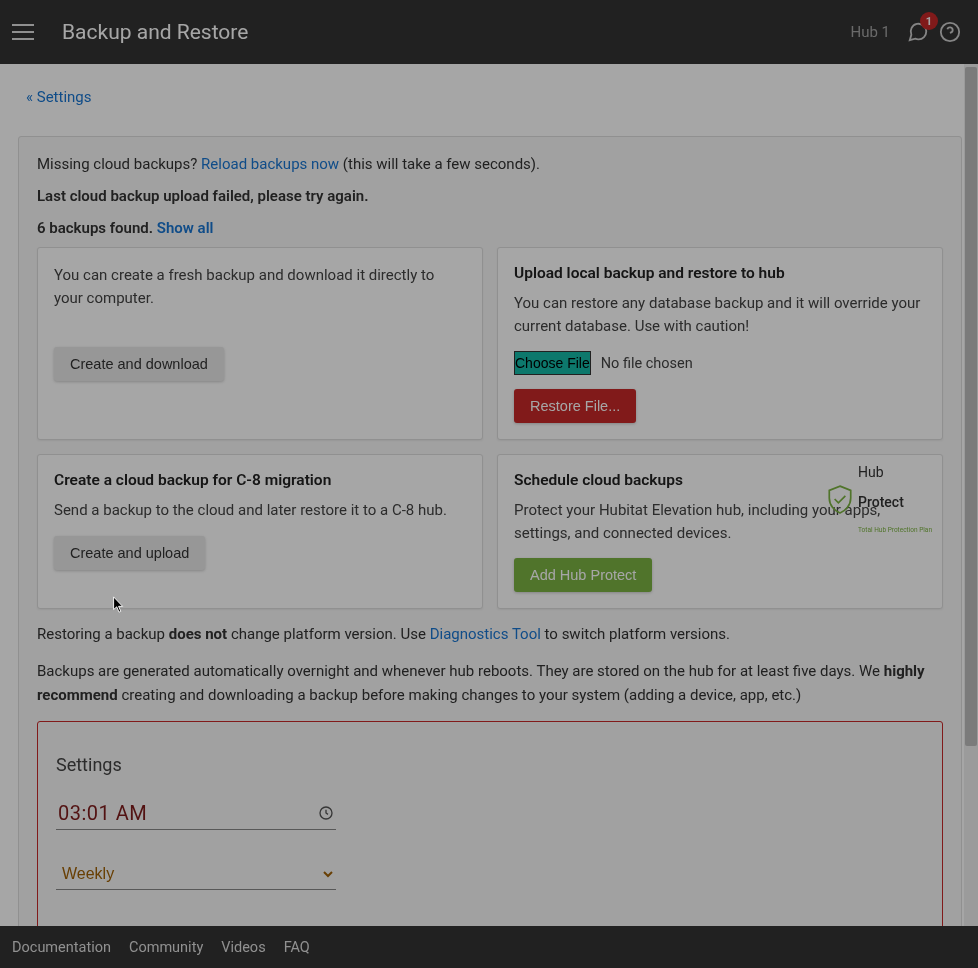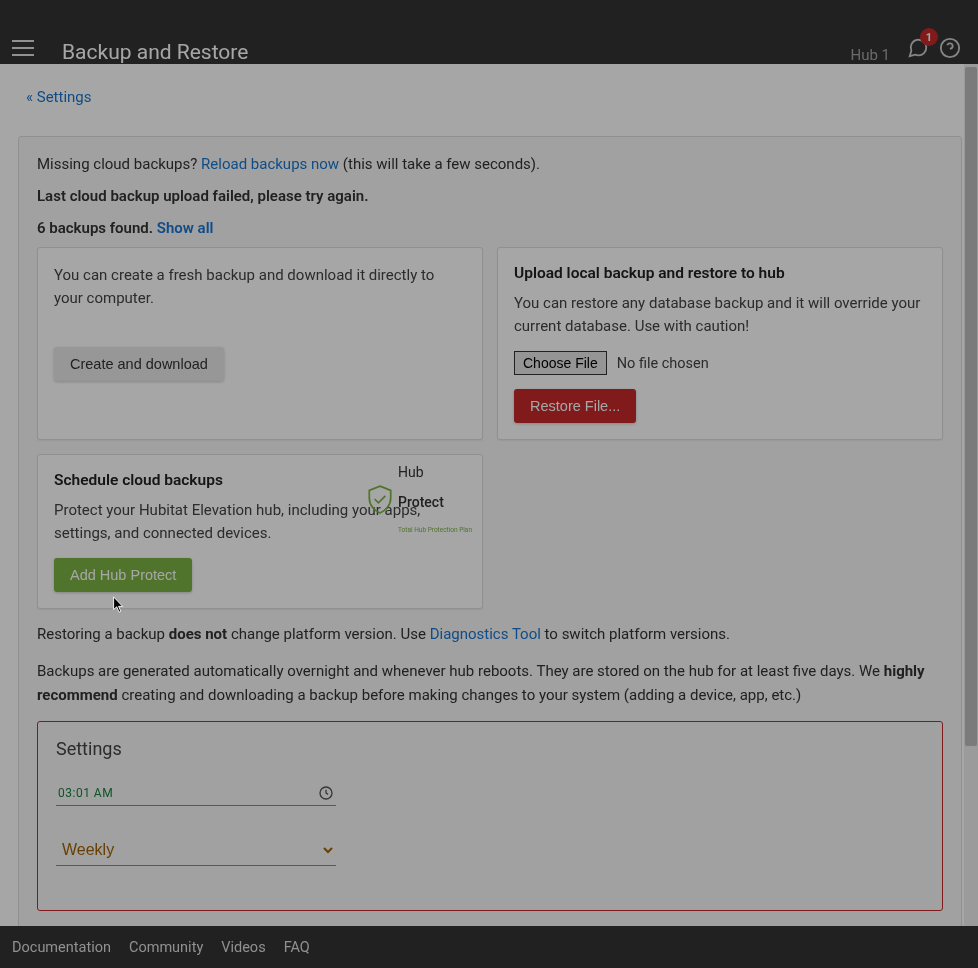--- a/index.html
+++ b/index.html
@@ -9,21 +9,21 @@
     width: 978px;
     height: 968px;
     overflow: hidden;
     position: relative;
   }
   .header {
     height: 64px;
     background: #333333;
     color: #fff;
     display: flex;
-    align-items: flex-end;
+    align-items: center;
     padding: 0 12px;
   }
   .hamburger {
     width: 32px; height: 32px;
     display: flex; flex-direction: column;
     justify-content: center; gap: 5px;
     cursor: pointer;
     margin-right: 18px;
   }
   .hamburger span { display: block; height: 2px; background: #ddd; width: 22px; }
@@ -70,47 +70,47 @@
   .btn {
     display: inline-block; padding: 9px 16px; border-radius: 3px;
     font-size: 14.5px; cursor: pointer; border: none;
     box-shadow: 0 1px 3px rgba(0,0,0,0.2);
   }
   .btn-grey { background: #e8e8e8; color: #333; }
   .btn-red { background: #c62828; color: #fff; }
   .btn-green { background: #7cb342; color: #fff; }
   .file-row { display: flex; align-items: center; gap: 10px; margin-bottom: 14px; }
   .file-btn {
-    border: 1.5px solid #333; background: #e5e5e5; color: #000;
-    padding: 3px 8px; font-size: 14px; cursor: pointer;
+    border: 1.5px solid #333; background: #14b8a6; color: #000;
+    padding: 3px 0; font-size: 14px; cursor: pointer;
   }
   .file-label { font-size: 14.5px; color: #444; }
   .hubprotect {
     position: absolute; top: 10px; right: 10px;
     display: flex; align-items: center; gap: 4px;
   }
   .shield-svg { width: 28px; height: 30px; }
   .hp-text { display: flex; flex-direction: column; line-height: 1; gap: 16px; }
   .hp-text .l1 { font-size: 14px; color: #333; }
   .hp-text .l2 { font-size: 14px; color: #333; font-weight: 500; }
   .hp-text .l3 { font-size: 6.5px; color: #7cb342; margin-top: 2px; }
   .info-p { font-size: 15px; color: #333; line-height: 1.55; margin: 14px 0; }
   .info-p strong { font-weight: 700; }
   .settings-box {
     border: 1.5px solid #c62828; border-radius: 3px;
-    padding: 16px 18px; margin-top: 14px;
+    padding: 32px 18px; margin-top: 14px;
   }
   .settings-box h3 { font-size: 18px; font-weight: 400; color: #444; margin-bottom: 22px; }
   .fld { margin-bottom: 28px; }
   .fld-label { font-size: 12.5px; color: #1976d2; display: block; margin-bottom: 4px; }
   .time-input {
     display: flex; align-items: center; justify-content: space-between;
     width: 280px; border-bottom: 1px solid #888; padding: 4px 2px;
   }
-  .time-input span { font-size: 12px; color: #15803d; letter-spacing: 0.5px; }
+  .time-input span { font-size: 20px; color: #7f1d1d; letter-spacing: 0.5px; }
   .select-input {
     width: 280px; border: none; border-bottom: 1px solid #888;
     padding: 6px 2px; font-size: 16px; color: #a16207; background: transparent;
   }
   .footer {
     position: absolute; bottom: 0; left: 0; right: 0;
     height: 42px; background: #333;
     display: flex; align-items: center; gap: 18px; padding: 0 12px;
   }
   .footer a { color: #ddd; font-size: 14.5px; text-decoration: none; cursor: pointer; }
@@ -183,20 +183,25 @@
       <div class="card">
         <h3>Upload local backup and restore to hub</h3>
         <p>You can restore any database backup and it will override your current database. Use with caution!</p>
         <div class="file-row">
           <button class="file-btn">Choose File</button>
           <span class="file-label">No file chosen</span>
         </div>
         <button class="btn btn-red">Restore File...</button>
       </div>
 
+      <div class="card">
+        <h3>Create a cloud backup for C-8 migration</h3>
+        <p>Send a backup to the cloud and later restore it to a C-8 hub.</p>
+        <button class="btn btn-grey">Create and upload</button>
+      </div>
 
       <div class="card">
         <div class="hubprotect">
           <svg class="shield-svg" viewBox="0 0 24 28">
             <path d="M12 2 L22 6 V13 C22 20 17 25 12 27 C7 25 2 20 2 13 V6 Z" fill="none" stroke="#7cb342" stroke-width="1.6"></path>
             <path d="M7 14 L10.5 17.5 L17 11" fill="none" stroke="#7cb342" stroke-width="1.6"></path>
           </svg>
           <div class="hp-text">
             <span class="l1">Hub</span>
             <span class="l2">Protect</span>

